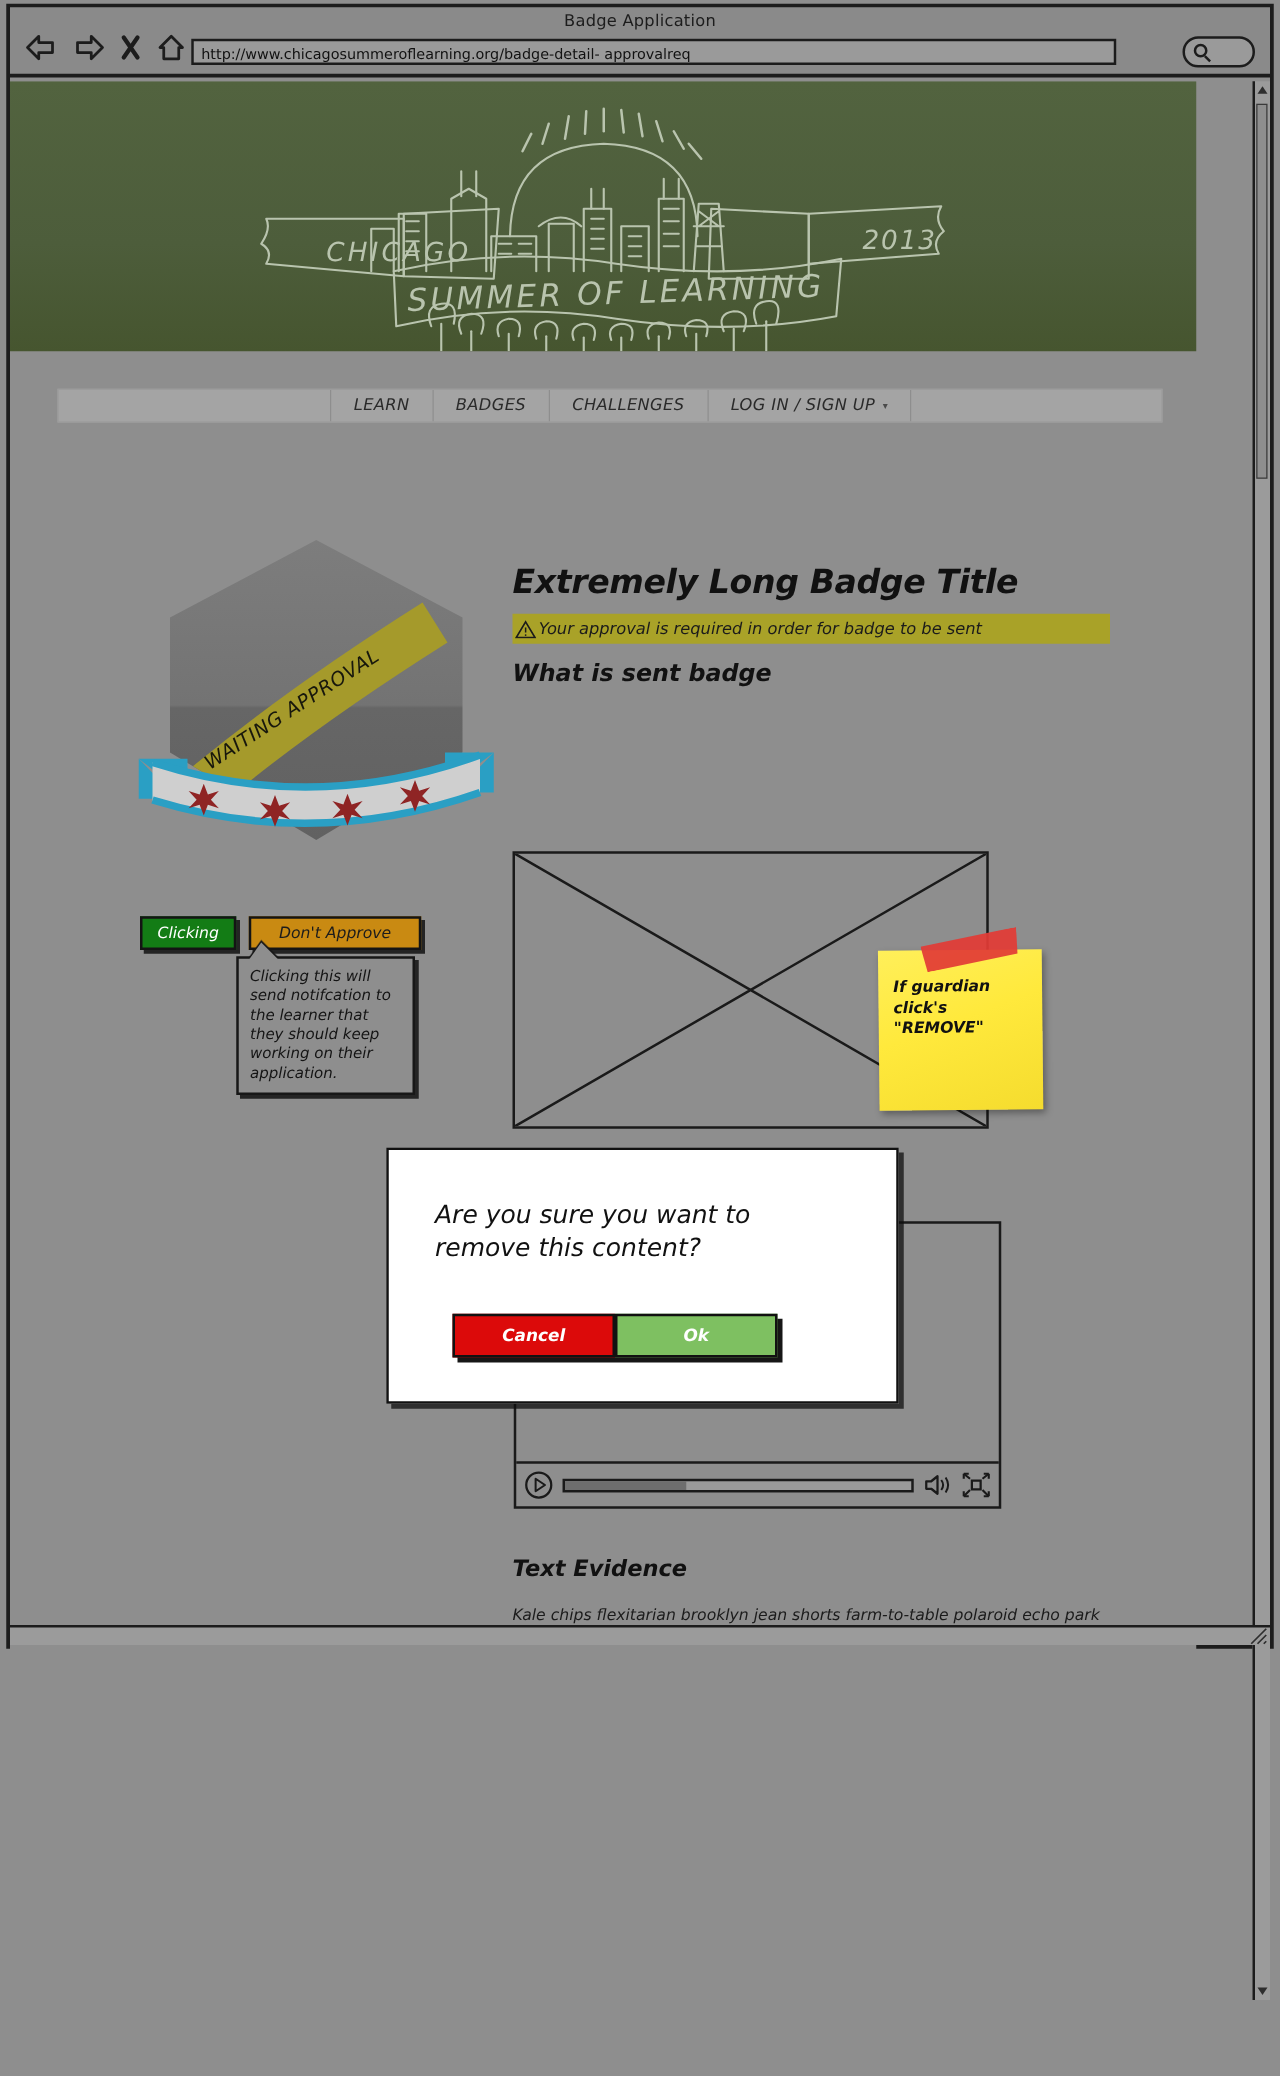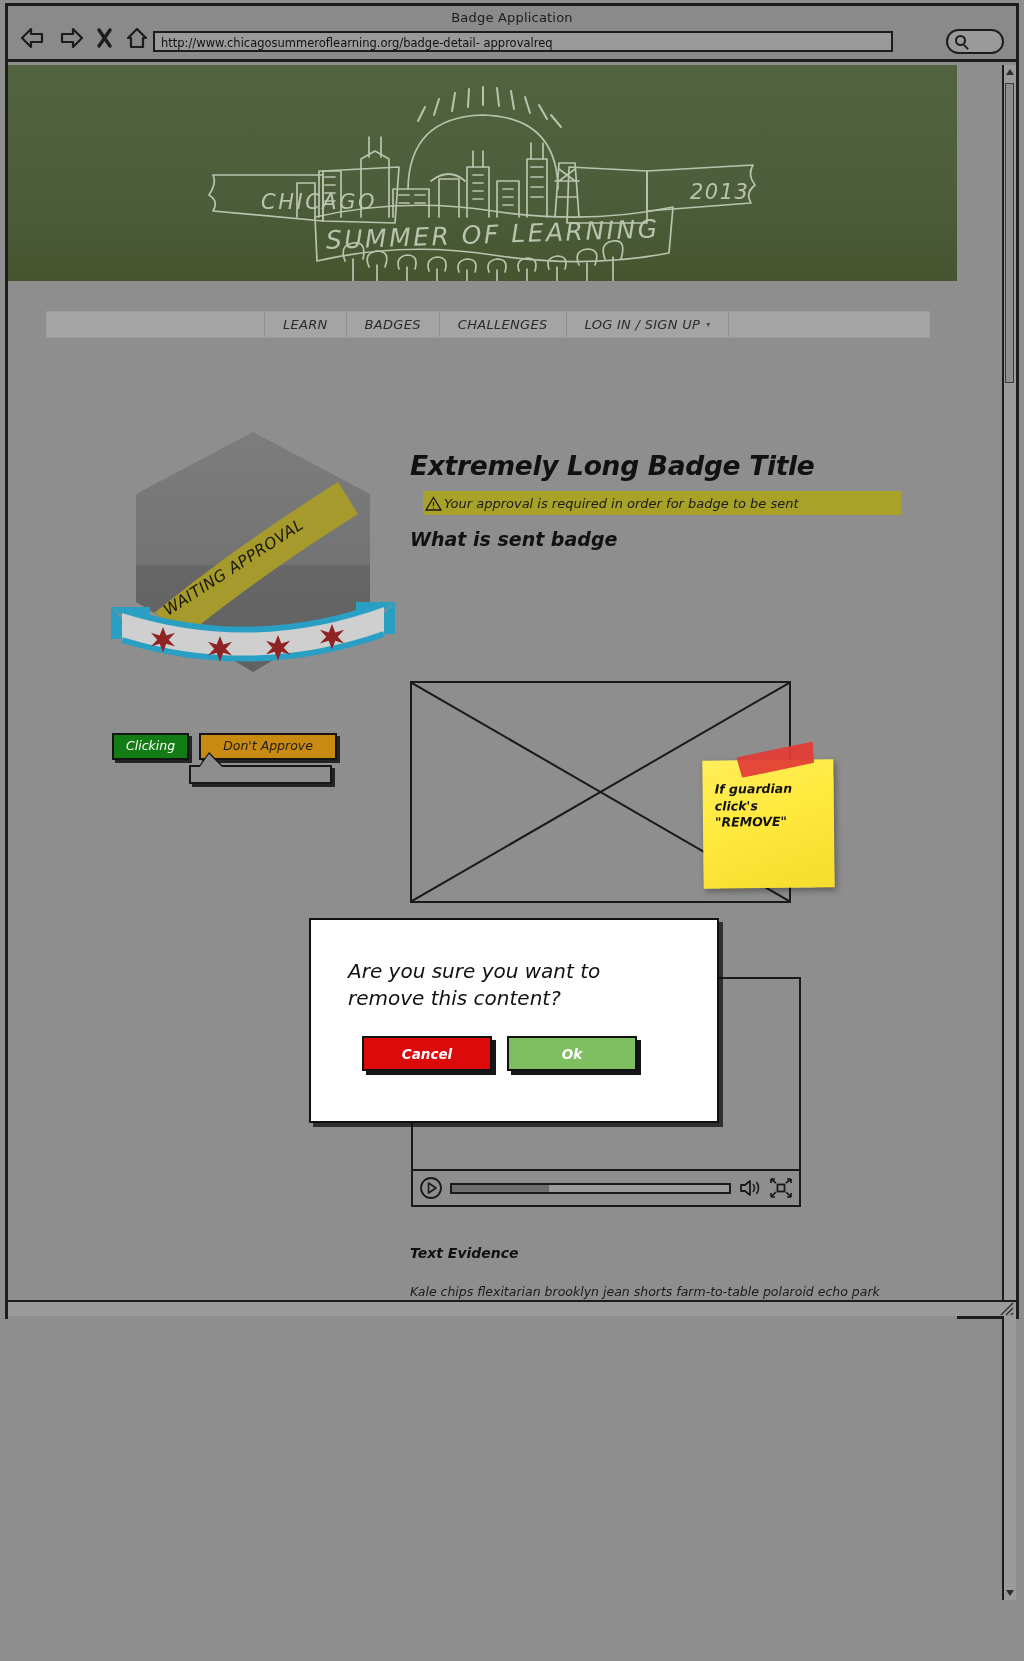--- a/index.html
+++ b/index.html
@@ -113,21 +113,20 @@
   }
   #approval-warning {
     margin-top: 11px;
     background: #a9a228;
     height: 24px;
     display: flex; align-items: center;
     font-size: 13px; color: #1b1b1b;
     width: 478px;
     white-space: nowrap; overflow: hidden;
     padding-left: 2px;
-    margin-left: 13px;
   }
   .warn-tri { width: 17px; height: 15px; margin-right: 2px; flex: 0 0 auto;}
   #what-is-badge {
     margin-top: 13px;
     font-size: 19px; font-weight: bold; color: #111;
   }
   #badge-desc {
     margin-top: 12px; font-size: 12.5px; color: #1b1b1b; line-height: 1.5;
     width: 470px;
   }
@@ -221,41 +220,41 @@
   #video-progress {
     flex: 1 1 auto; height: 11px;
     border: 2px solid #1a1a1a; background: #9a9a9a; position: relative;
   }
   #video-progress-fill { position: absolute; left: 0; top: 0; bottom: 0; background: #6e6e6e; }
   .vc-ico { width: 24px; height: 22px; flex: 0 0 auto; }
 
   
   #text-evidence-heading {
     position: absolute; left: 402px; top: 894px;
-    font-size: 14px; font-weight: bold; color: #111;
+    font-size: 18px; font-weight: bold; color: #111;
   }
   #text-evidence-body {
     position: absolute; left: 402px; top: 932px;
     font-size: 12.5px; color: #1b1b1b; width: 470px; line-height: 1.5;
   }
 
   
   #modal-dialog {
     position: absolute; left: 301px; top: 567px;
     width: 410px; height: 205px;
     background: #fff;
     border: 2px solid #111;
     box-shadow: 4px 4px 0 rgba(15,15,15,.75);
     z-index: 60;
   }
   #modal-message {
     position: absolute; left: 37px; top: 38px; width: 300px;
     font-size: 20px; color: #111; line-height: 1.35;
   }
-  #modal-buttons { position: absolute; left: 51px; top: 116px; display: flex; gap: 15px; }
+  #modal-buttons { position: absolute; left: 51px; top: 131px; display: flex; }
   .modal-btn {
     width: 130px; height: 35px;
     border: 2px solid #111;
     box-shadow: 4px 4px 0 #161616;
     color: #fff; font-size: 13.5px; font-weight: bold;
     display: flex; align-items: center; justify-content: center;
     cursor: pointer;
   }
   #cancel-button { background: #dc0a0a; }
   #ok-button { background: #7ec061; }
@@ -510,20 +509,21 @@
         <div id="text-evidence-heading">Text Evidence</div>
         <div id="text-evidence-body">Kale chips flexitarian brooklyn jean shorts farm-to-table polaroid echo park</div>
 
         <div id="action-buttons">
           <div class="btn3d" id="approve-button">Clicking</div>
           <div class="btn3d" id="dont-approve-button">Don't Approve</div>
         </div>
 
         <div id="tooltip-callout">
           <span id="tooltip-tail"></span>
+          <span>Clicking this will send notifcation to the learner that they should keep working on their application.</span>
         </div>
 
         <div id="sticky-note">
           <span id="sticky-tape"></span>
           <span id="sticky-text">If guardian click's "REMOVE"</span>
         </div>
 
         <div id="modal-dialog">
           <div id="modal-message">Are you sure you want to remove this content?</div>
           <div id="modal-buttons">

